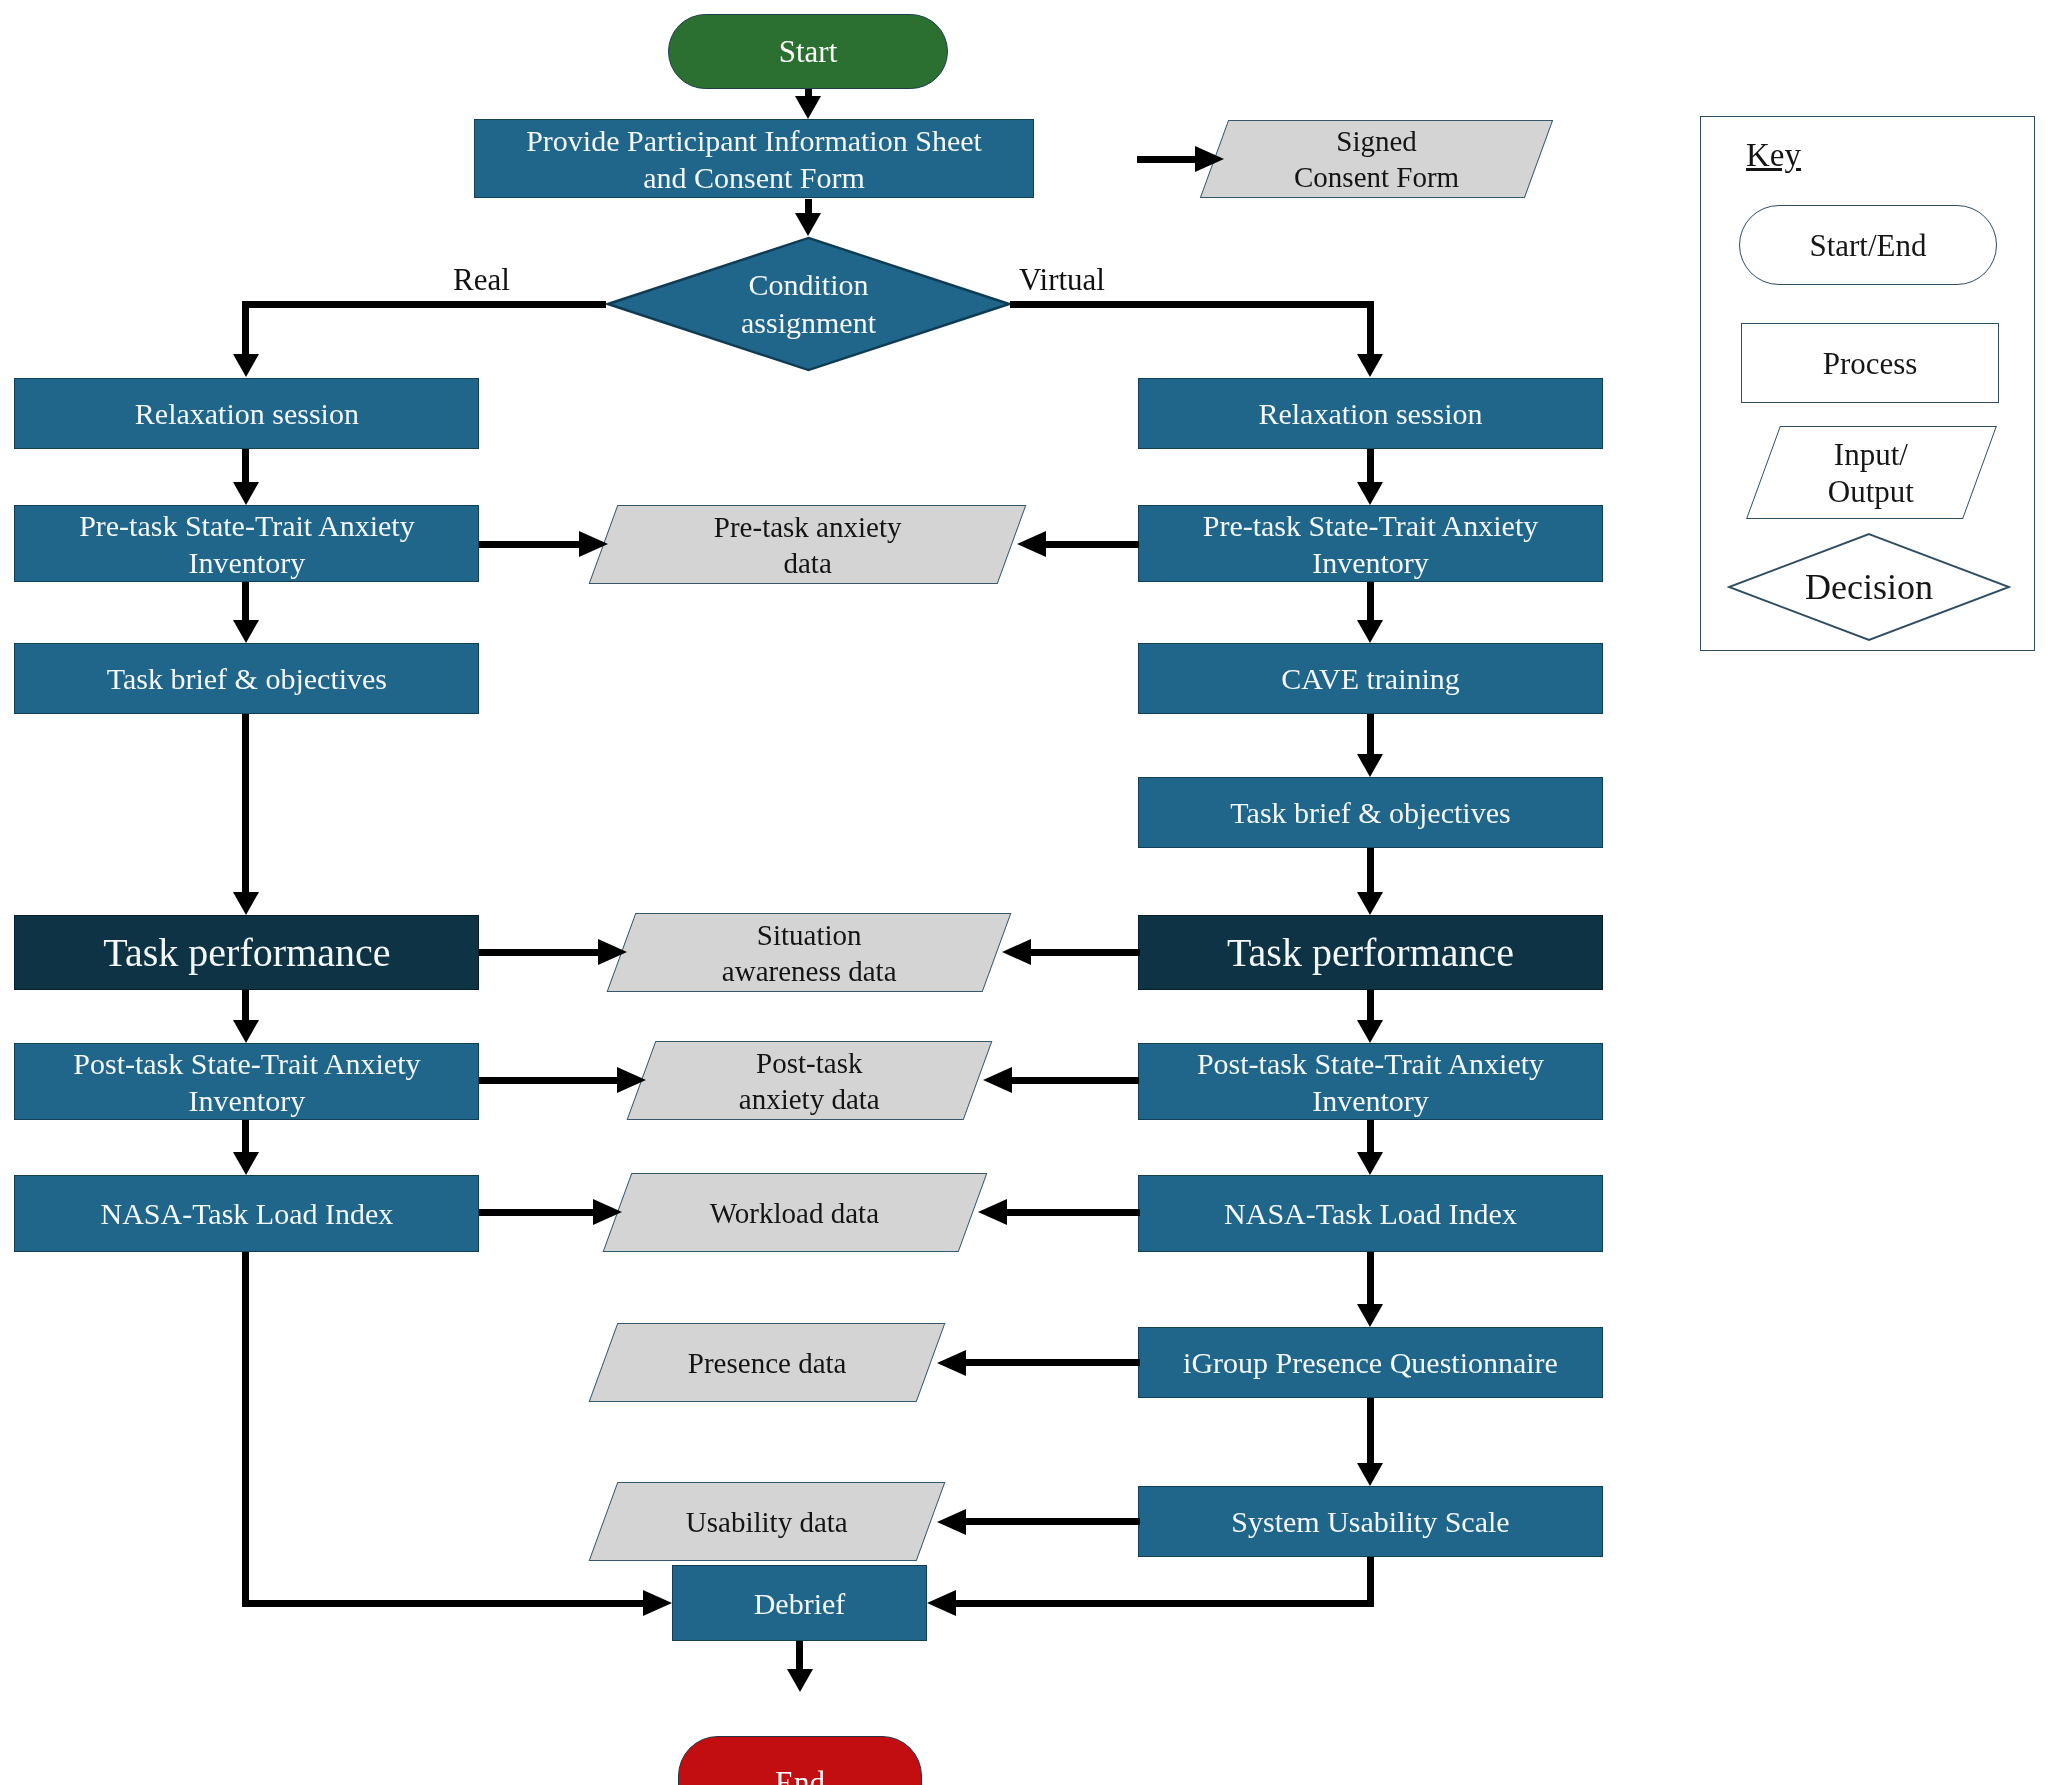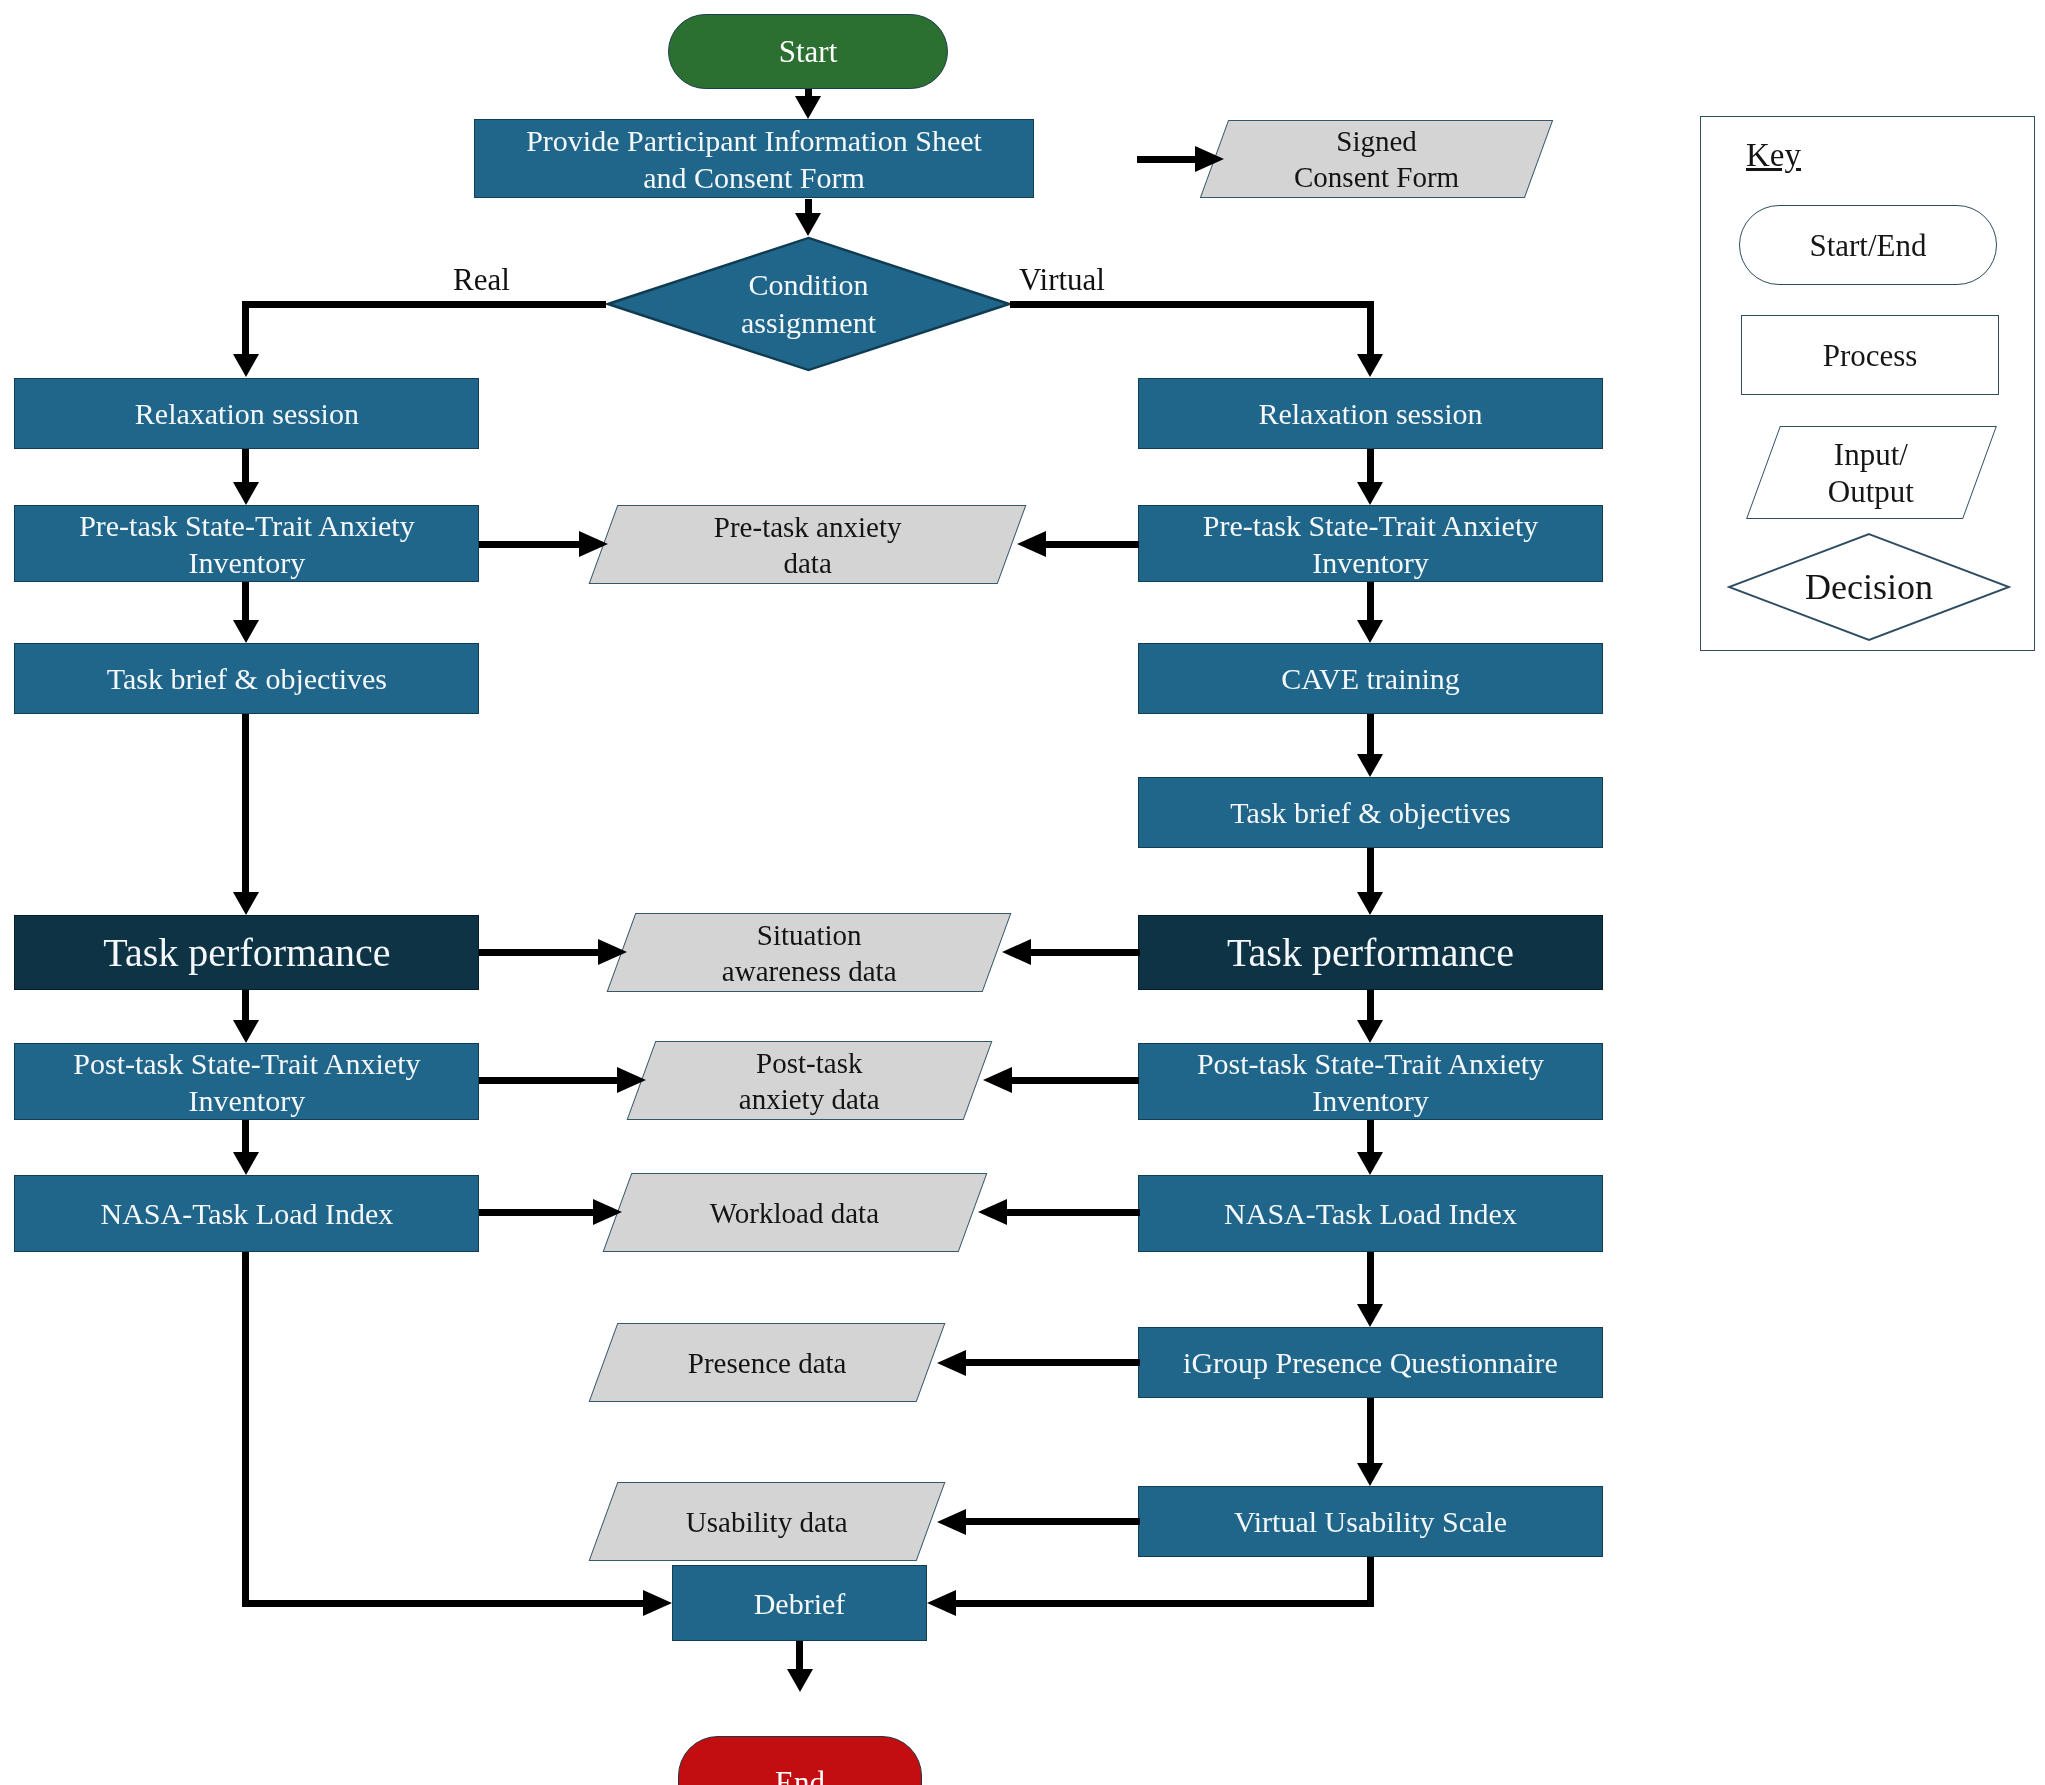--- a/index.html
+++ b/index.html
@@ -122,21 +122,21 @@
 
 <div class="node proc" style="left:1138px;top:1175px;width:465px;height:77px;">
   <div class="lbl">NASA-Task Load Index</div>
 </div>
 
 <div class="node proc" style="left:1138px;top:1327px;width:465px;height:71px;">
   <div class="lbl">iGroup Presence Questionnaire</div>
 </div>
 
 <div class="node proc" style="left:1138px;top:1486px;width:465px;height:71px;">
-  <div class="lbl">Virtual Usability Scale</div>
+  <div class="lbl">System Usability Scale</div>
 </div>
 
 <div class="pgram" style="left:603px;top:505px;width:409px;height:79px;">
   <div class="inner">Pre-task anxiety
 data</div>
 </div>
 
 <div class="pgram" style="left:621px;top:913px;width:376px;height:79px;">
   <div class="inner">Situation
 awareness data</div>
@@ -259,21 +259,21 @@
 <div class="ah ah-down" style="left:787px;top:1669px;"></div>
 
 <div class="keybox" style="left:1700px;top:116px;width:335px;height:535px;"></div>
 
 <div class="key-title" style="left:1746px;top:137px;">Key</div>
 
 <div class="key-shape key-pill" style="left:1739px;top:205px;width:258px;height:80px;">
   <div class="lbl">Start/End</div>
 </div>
 
-<div class="key-shape" style="left:1741px;top:315px;width:258px;height:80px;">
+<div class="key-shape" style="left:1741px;top:323px;width:258px;height:80px;">
   <div class="lbl">Process</div>
 </div>
 
 <div class="key-shape key-pgram" style="left:1763px;top:426px;width:217px;height:93px;">
   <div class="inner lbl">Input/
 Output</div>
 </div>
 
 <svg class="abs" style="left:1727px;top:532px;" width="284" height="110" viewBox="0 0 590 228">
   <polygon points="295,4 586,114 295,224 4,114" fill="#ffffff" stroke="#2e4d62" stroke-width="4"></polygon>

